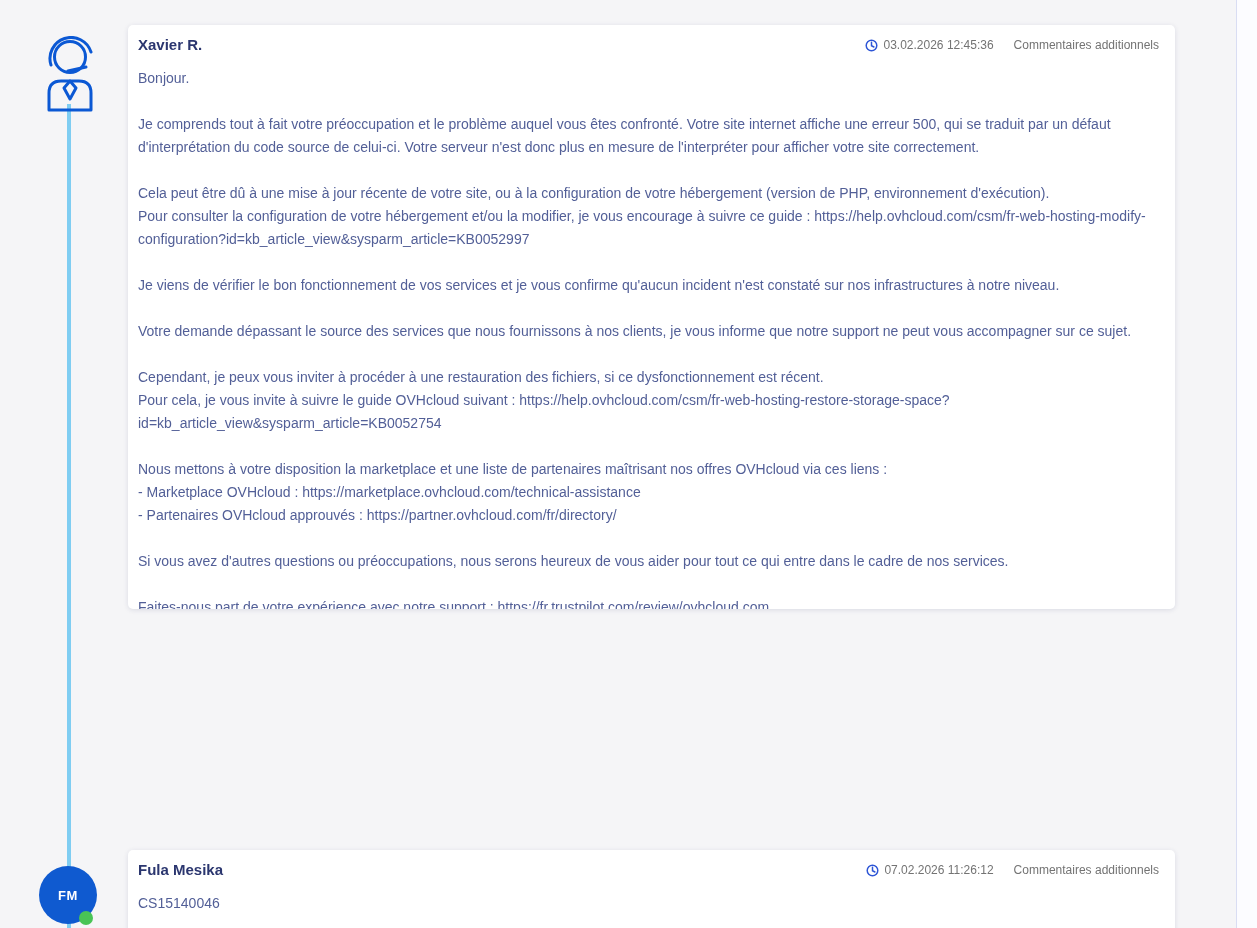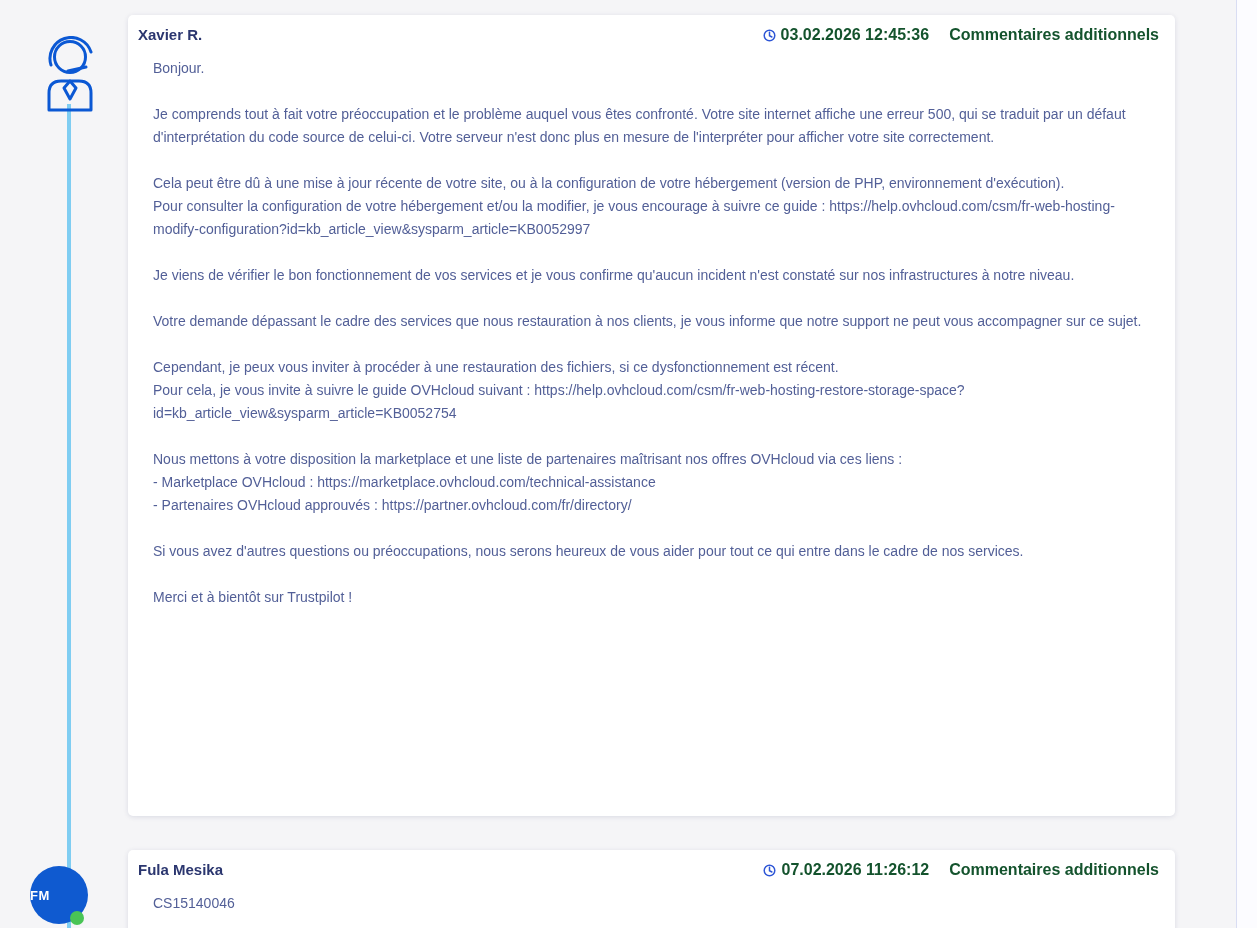--- a/index.html
+++ b/index.html
@@ -28,28 +28,29 @@
   .agent-avatar {
     position: absolute;
     left: 40px;
     top: 36px;
     width: 58px;
     height: 76px;
   }
   
   .user-avatar {
     position: absolute;
-    left: 30px;
+    left: 39px;
     top: 866px;
     width: 58px;
     height: 58px;
     border-radius: 50%;
     background: #0f5ad0;
     display: flex;
     align-items: center;
+    justify-content: center;
   }
   .user-avatar .initials {
     color: #ffffff;
     font-weight: 700;
     font-size: 13px;
     letter-spacing: 0.5px;
   }
   .status-dot {
     position: absolute;
     right: 4px;
@@ -71,54 +72,53 @@
   .card::before {
     content: "";
     position: absolute;
     left: -7px;
     top: 34px;
     width: 14px;
     height: 14px;
     background: #ffffff;
     transform: rotate(45deg);
   }
-  .card-1 { top: 15px; height: 801px; overflow: hidden; }
+  .card-1 { top: 25px; height: 584px; overflow: hidden; }
   .card-2 { top: 850px; height: 140px; overflow: hidden; }
   .card-header {
     display: flex;
     justify-content: space-between;
     align-items: flex-start;
     padding: 11px 16px 0 10px;
   }
   .author {
     font-size: 15px;
     font-weight: 700;
     color: #2b366f;
     line-height: 18px;
   }
   .meta {
     display: flex;
     align-items: center;
     gap: 5px;
-    font-size: 16px;
-    color: #14532d;
+    font-size: 12px;
+    color: #737373;
     padding-top: 2px;
     line-height: 14px;
-    font-weight: bold;
   }
   .meta .clock { display: inline-block; width: 13px; height: 13px; }
   .meta .type-label { margin-left: 15px; }
   .card-body {
     padding: 13px 18px 0 10px;
     font-size: 14px;
     color: #525f97;
     line-height: 23px;
   }
   .para {
-    margin: 0 0 23px 15px;
+    margin: 0 0 23px 0;
     white-space: pre-line;
     overflow-wrap: break-word;
   }
   
   .scroll-rail {
     position: absolute;
     left: 1236px;
     top: 0;
     width: 21px;
     height: 928px;
@@ -154,27 +154,28 @@
         <span class="time">03.02.2026 12:45:36</span>
         <span class="type-label">Commentaires additionnels</span>
       </span>
     </header>
     <div class="card-body">
         <p class="para">Bonjour.</p>
         <p class="para">Je comprends tout à fait votre préoccupation et le problème auquel vous êtes confronté. Votre site internet affiche une erreur 500, qui se traduit par un défaut d'interprétation du code source de celui-ci. Votre serveur n'est donc plus en mesure de l'interpréter pour afficher votre site correctement.</p>
         <p class="para">Cela peut être dû à une mise à jour récente de votre site, ou à la configuration de votre hébergement (version de PHP, environnement d'exécution).
 Pour consulter la configuration de votre hébergement et/ou la modifier, je vous encourage à suivre ce guide : https://help.ovhcloud.com/csm/fr-web-hosting-modify-configuration?id=kb_article_view&amp;sysparm_article=KB0052997</p>
         <p class="para">Je viens de vérifier le bon fonctionnement de vos services et je vous confirme qu'aucun incident n'est constaté sur nos infrastructures à notre niveau.</p>
-        <p class="para">Votre demande dépassant le cadre des services que nous restauration à nos clients, je vous informe que notre support ne peut vous accompagner sur ce sujet.</p>
+        <p class="para">Votre demande dépassant le source des services que nous fournissons à nos clients, je vous informe que notre support ne peut vous accompagner sur ce sujet.</p>
         <p class="para">Cependant, je peux vous inviter à procéder à une restauration des fichiers, si ce dysfonctionnement est récent.
 Pour cela, je vous invite à suivre le guide OVHcloud suivant : https://help.ovhcloud.com/csm/fr-web-hosting-restore-storage-space?id=kb_article_view&amp;sysparm_article=KB0052754</p>
         <p class="para">Nous mettons à votre disposition la marketplace et une liste de partenaires maîtrisant nos offres OVHcloud via ces liens :
 - Marketplace OVHcloud : https://marketplace.ovhcloud.com/technical-assistance
 - Partenaires OVHcloud approuvés : https://partner.ovhcloud.com/fr/directory/</p>
         <p class="para">Si vous avez d'autres questions ou préoccupations, nous serons heureux de vous aider pour tout ce qui entre dans le cadre de nos services.</p>
+        <p class="para">Faites-nous part de votre expérience avec notre support : https://fr.trustpilot.com/review/ovhcloud.com</p>
         <p class="para">Merci et à bientôt sur Trustpilot !</p>
       </div>
   </section>
 
   <div class="user-avatar">
     <span class="initials">FM</span>
     <span class="status-dot"></span>
   </div>
 
   <section class="card card-2">

